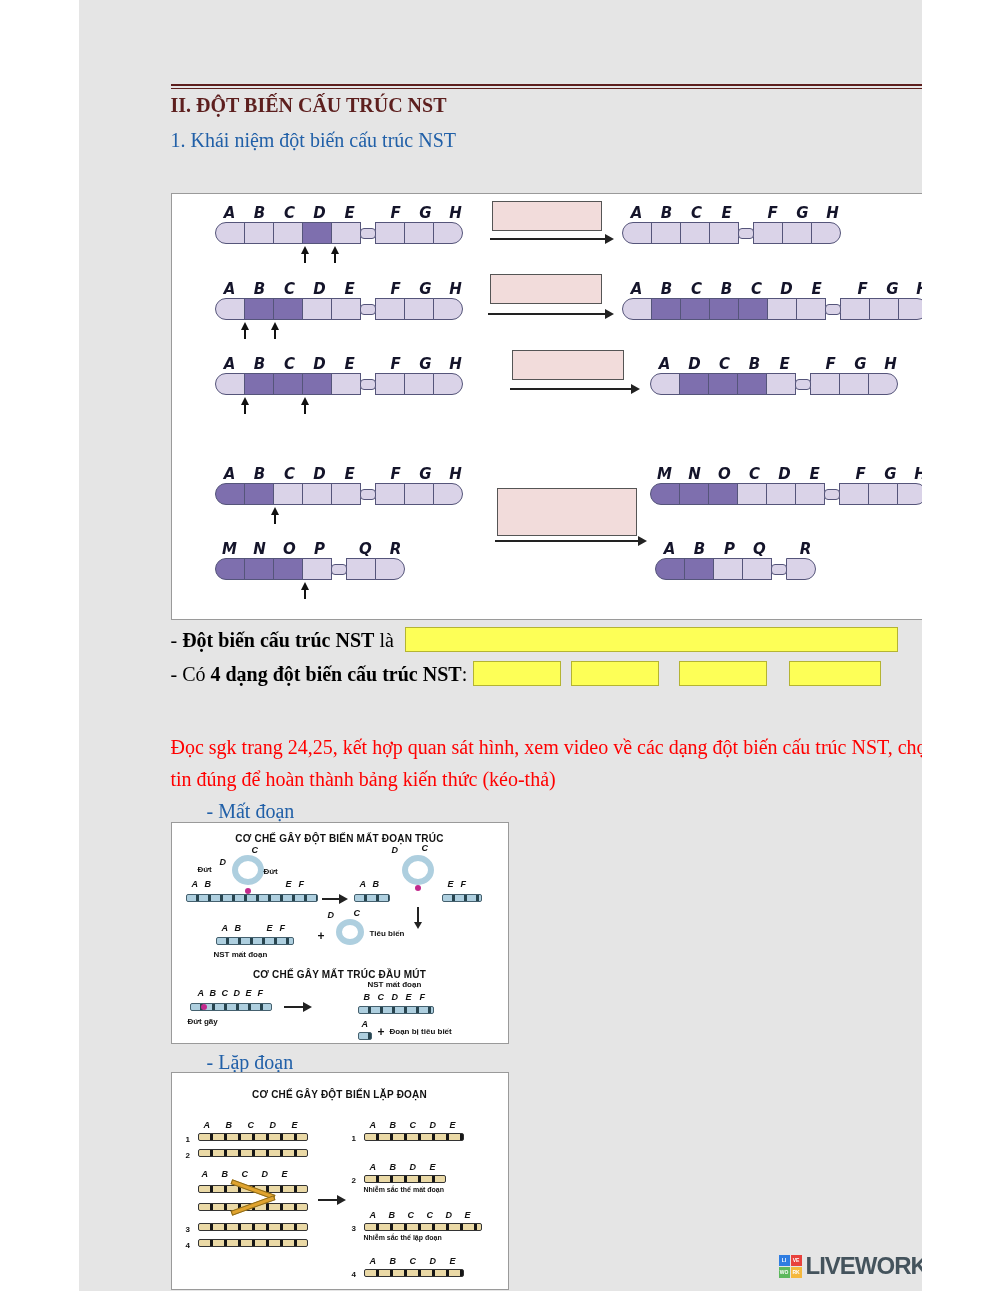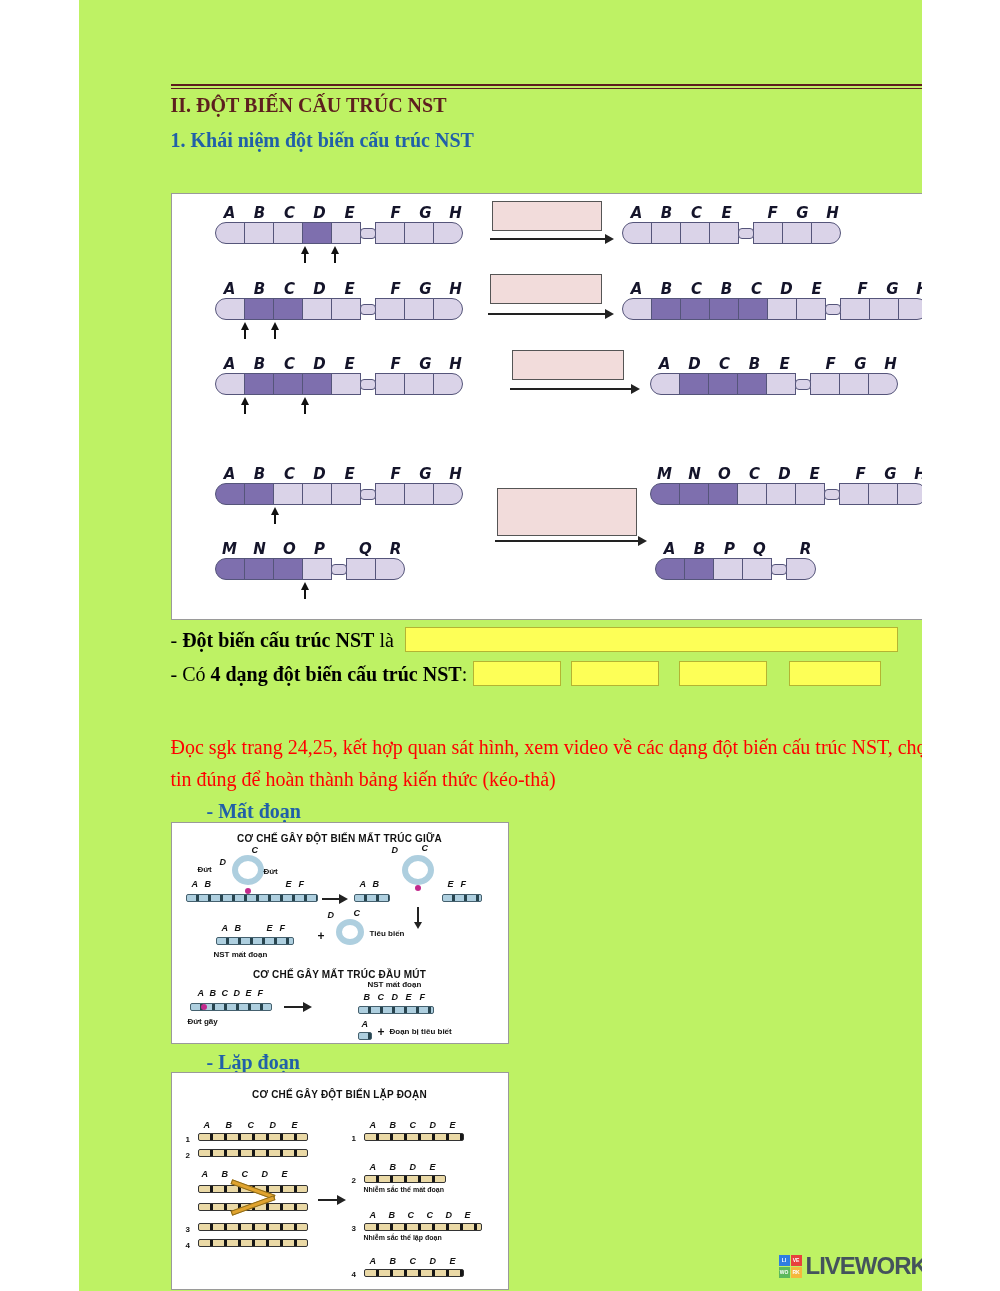--- a/index.html
+++ b/index.html
@@ -1,21 +1,21 @@
 <!DOCTYPE html>
 <html><head>
 <meta charset="utf-8">
 <style>
   *{margin:0;padding:0;box-sizing:border-box;}
   html,body{background:#ffffff;}
   body{font-family:"Liberation Serif",serif;}
-  #page{position:relative;width:843px;height:1291px;background:#bef264;overflow:hidden;margin:0 auto;}
+  #page{position:relative;width:843px;height:1291px;background:#e5e5e5;overflow:hidden;margin:0 auto;}
   .toprule{position:absolute;border-top:2px solid #5d1f1e;border-bottom:1px solid #5d1f1e;height:5px;}
   .h-maroon{position:absolute;color:#5d1f1e;font-weight:bold;font-size:20px;white-space:nowrap;}
-  .h-blue{position:absolute;color:#2160a8;font-weight:bold;font-size:20px;white-space:nowrap;}
+  .h-blue{position:absolute;color:#2160a8;font-weight:normal;font-size:20px;white-space:nowrap;}
   .red-text{position:absolute;color:#ff0000;font-size:20px;}
   .body-line{position:absolute;font-size:20px;color:#000;white-space:nowrap;}
   .fig{position:absolute;background:#fff;border:1px solid #9a9a9a;}
   .yellow-box{position:absolute;background:#fdff57;border:1px solid #b4b432;}
   .pink-box{position:absolute;background:#f2dcdb;border:1px solid #555;}
 
   
   .chromo{position:absolute;}
   .chromo-letters{display:flex;height:18px;}
   .chromo-letter{flex:none;width:30px;text-align:center;font:italic bold 15px "DejaVu Sans",sans-serif;color:#14142a;}
@@ -344,21 +344,21 @@
   <div class="yellow-box" style="left:394px;top:661px;width:88px;height:25px;"></div>
   <div class="yellow-box" style="left:492px;top:661px;width:88px;height:25px;"></div>
   <div class="yellow-box" style="left:600px;top:661px;width:88px;height:25px;"></div>
   <div class="yellow-box" style="left:710px;top:661px;width:92px;height:25px;"></div>
 
   <div class="red-text" style="left:92px;top:731px;width:820px;line-height:1.62;">Đọc sgk trang 24,25, kết hợp quan sát hình, xem video về các dạng đột biến cấu trúc NST, chọn thông tin đúng để hoàn thành bảng kiến thức (kéo-thả)</div>
 
   <div class="h-blue" style="left:128px;top:800px;">- Mất đoạn</div>
 
   <div class="fig" id="fig2" style="left:92px;top:822px;width:338px;height:222px;">
-    <div class="f2-title" style="top:10px;">CƠ CHẾ GÂY ĐỘT BIẾN MẤT TRÚC GIỮA</div>
+    <div class="f2-title" style="top:10px;">CƠ CHẾ GÂY ĐỘT BIẾN MẤT ĐOẠN TRÚC</div>
     <div class="f2-title" style="top:146px;">CƠ CHẾ GÂY MẤT TRÚC ĐẦU MÚT</div>
   <div class="bar" style="left: 14px; top: 71px; width: 132px; height: 8px;"></div>
       <div class="ring" style="left: 60px; top: 32px; width: 32px; height: 30px;"></div>
       <div class="dot" style="left: 73px; top: 65px; width: 6px; height: 6px;"></div>
       <div class="lt" style="left: 20px; top: 56px;">A</div>
       <div class="lt" style="left: 33px; top: 56px;">B</div>
       <div class="lt" style="left: 48px; top: 34px;">D</div>
       <div class="lt" style="left: 80px; top: 22px;">C</div>
       <div class="sm" style="left: 26px; top: 42px;">Đứt</div>
       <div class="sm" style="left: 92px; top: 44px;">Đứt</div>

